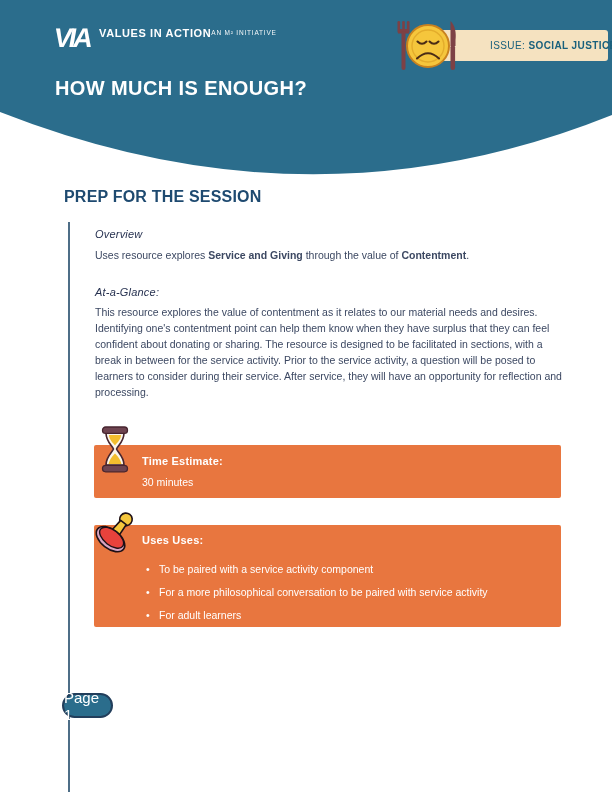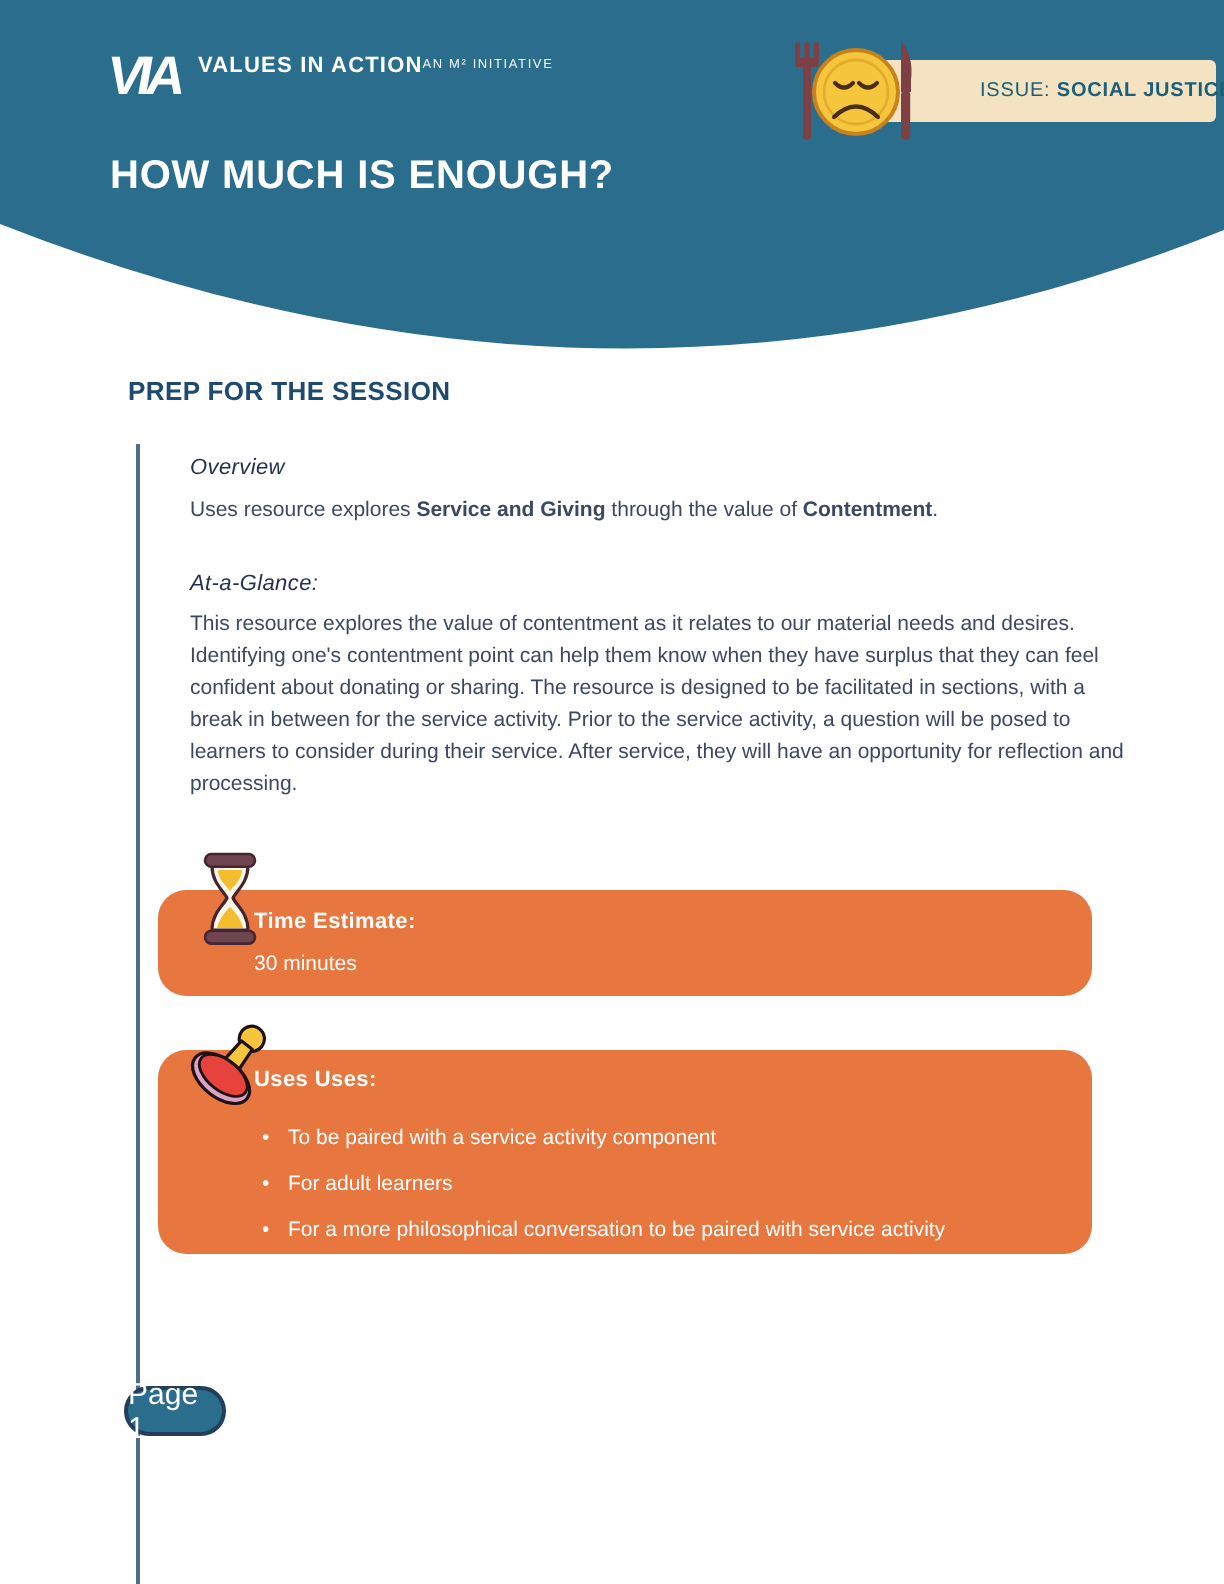--- a/index.html
+++ b/index.html
@@ -23,39 +23,39 @@
   .issue-text{margin-left:52px;font-size:10px;color:#19607C;letter-spacing:.4px;white-space:nowrap;}
   .issue-text b{font-weight:bold;}
   .meal-icon{position:absolute;left:392px;top:19px;z-index:3;}
   .page-title{
     position:absolute;left:55px;top:77px;z-index:3;color:#ffffff;
     font-size:20px;font-weight:bold;letter-spacing:.4px;
   }
   
   .section-heading{
     position:absolute;left:64px;top:188px;
-    font-size:13px;font-weight:bold;letter-spacing:.2px;color:#1E4A70;
+    font-size:16px;font-weight:bold;letter-spacing:.2px;color:#1E4A70;
   }
   .vline{position:absolute;left:68px;top:222px;width:2px;height:570px;background:#4E6E87;z-index:1;}
   .sub-heading{
     position:absolute;left:95px;font-size:11px;font-weight:normal;font-style:italic;
     color:#263150;letter-spacing:.2px;
   }
   .overview-heading{top:228px;}
   .overview-text{
     position:absolute;left:95px;top:247px;width:472px;
     font-size:10.5px;line-height:16px;color:#3C4862;
   }
   .glance-heading{top:286px;}
   .glance-body{
     position:absolute;left:95px;top:305px;width:470px;
     font-size:10.5px;line-height:15.9px;color:#3C4862;
   }
   
-  .card{position:absolute;left:79px;width:467px;background:#E8763F;border-radius:14px;z-index:2;color:#fff;}
+  .card{position:absolute;left:94px;width:467px;background:#E8763F;border-radius:2px;z-index:2;color:#fff;}
   .time-card{top:445px;height:53px;}
   .uses-card{top:525px;height:102px;}
   .card-heading{position:absolute;left:48px;font-size:11px;font-weight:bold;letter-spacing:.2px;}
   .time-card .card-heading{top:10px;}
   .time-card .card-value{position:absolute;left:48px;top:31px;font-size:10.5px;}
   .uses-card .card-heading{top:9px;}
   .uses-list{position:absolute;left:52px;top:28px;margin:0;padding:0;list-style:none;}
   .uses-list li{position:relative;padding-left:13px;margin-top:10px;font-size:10.5px;line-height:13px;}
   .uses-list li::before{content:"•";position:absolute;left:0;top:0;font-size:10.5px;}
   .hourglass-icon{position:absolute;left:98px;top:426px;z-index:3;}
@@ -135,22 +135,22 @@
     <path d="M11 9 H23 C23 14 18.5 17 17 19.5 C15.5 17 11 14 11 9 Z" fill="#F3BD2E"></path>
     <path d="M10.5 38 C12 32.5 15 29.5 17 27.5 C19 29.5 22 32.5 23.5 38 Z" fill="#F3BD2E"></path>
     <rect x="4.5" y="1" width="25" height="6.4" rx="3.2" fill="#6E4450" stroke="#47252F" stroke-width="1.3"></rect>
     <rect x="4.5" y="39.4" width="25" height="6.4" rx="3.2" fill="#6E4450" stroke="#47252F" stroke-width="1.3"></rect>
   </svg>
 
   <div class="card uses-card">
     <div class="card-heading">Uses Uses:</div>
     <ul class="uses-list">
         <li>To be paired with a service activity component</li>
+        <li>For a more philosophical conversation to be paired with service activity</li>
         <li>For adult learners</li>
-        <li>For a more philosophical conversation to be paired with service activity</li>
       </ul>
   </div>
   <svg class="stamp-icon" width="50" height="50" viewBox="0 0 50 50" aria-hidden="true">
     <g transform="rotate(38 22 27)">
       <circle cx="21" cy="8" r="6.3" fill="#F5C63C" stroke="#1E1016" stroke-width="1.6"></circle>
       <path d="M17.5 12 h7 L25.5 26 h-9 Z" fill="#F5C63C" stroke="#1E1016" stroke-width="1.6" stroke-linejoin="round"></path>
       <ellipse cx="21" cy="33" rx="16.5" ry="9.5" fill="#D8A4C2" stroke="#1E1016" stroke-width="1.6"></ellipse>
       <ellipse cx="21" cy="31.2" rx="14" ry="7.6" fill="#E8423C" stroke="#1E1016" stroke-width="1.4"></ellipse>
     </g>
   </svg>

